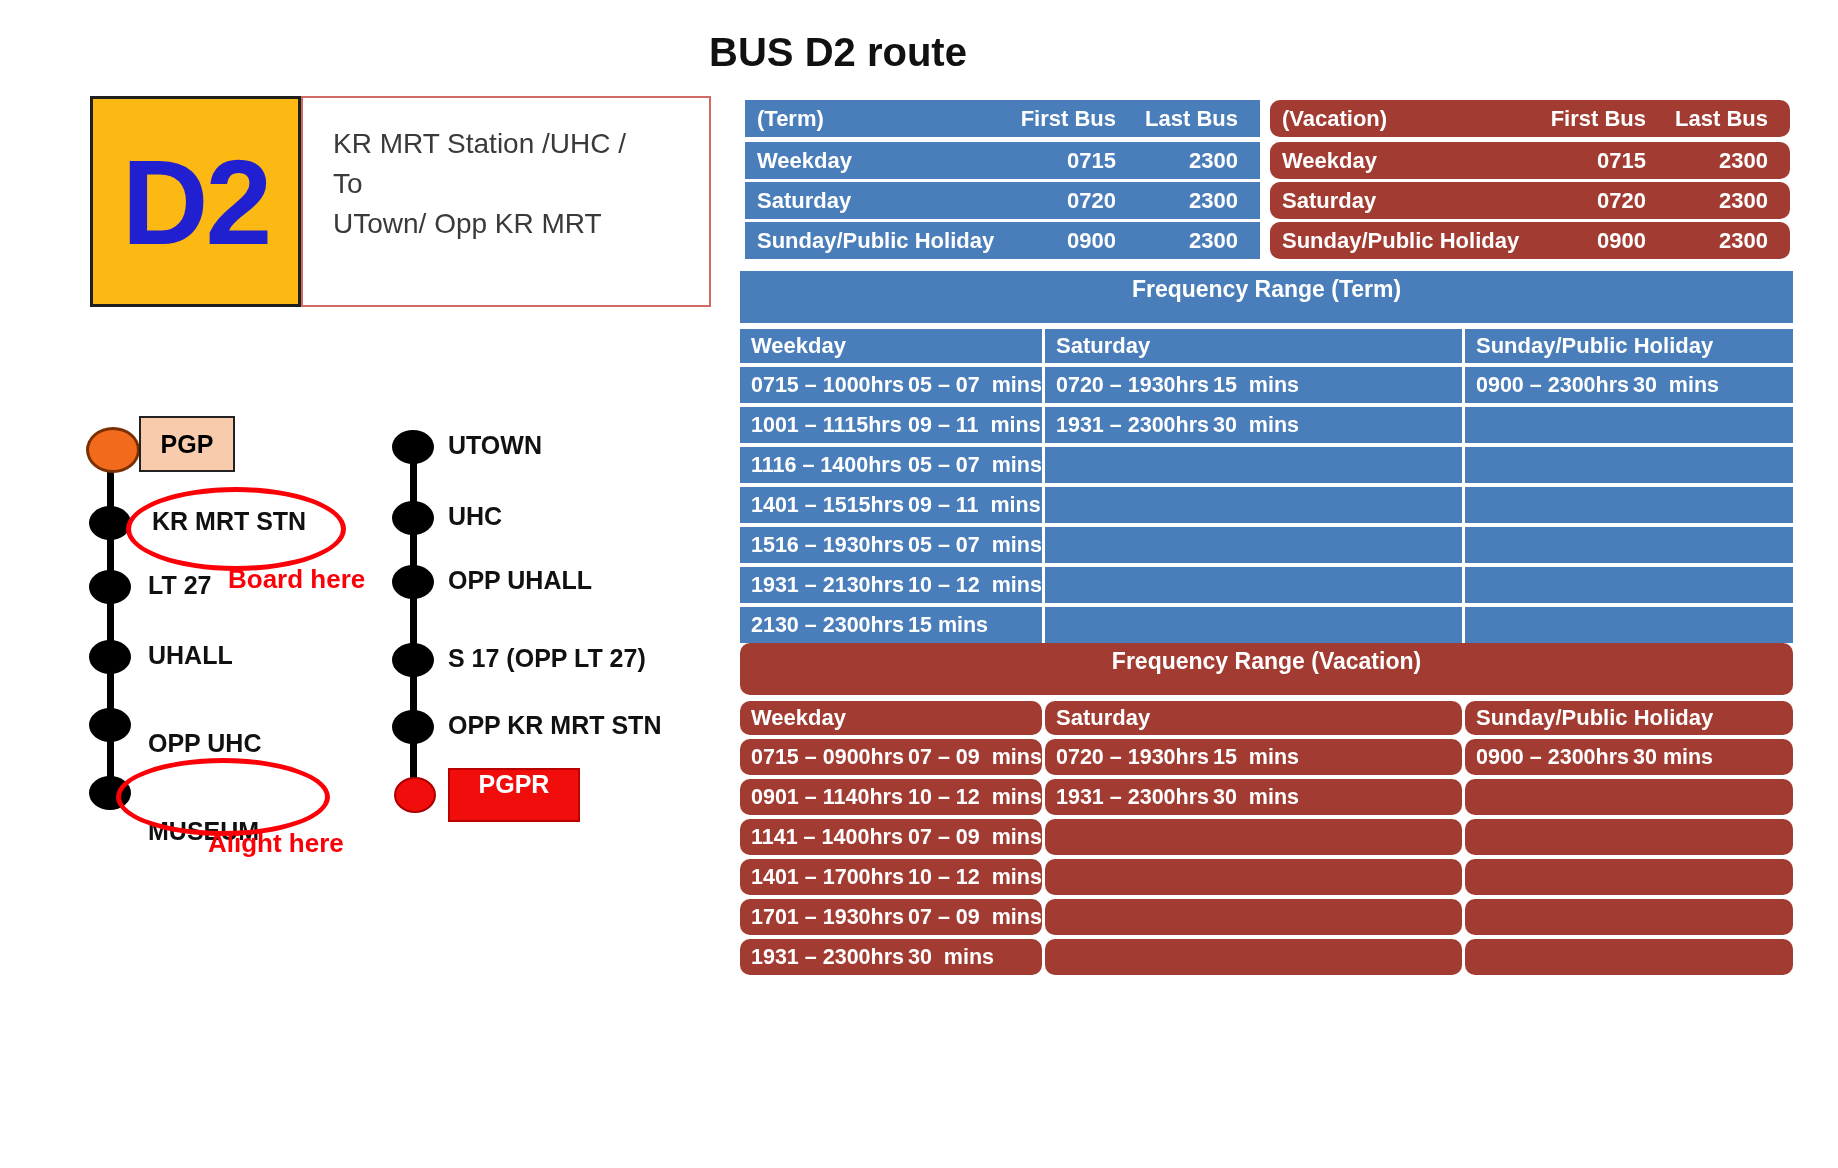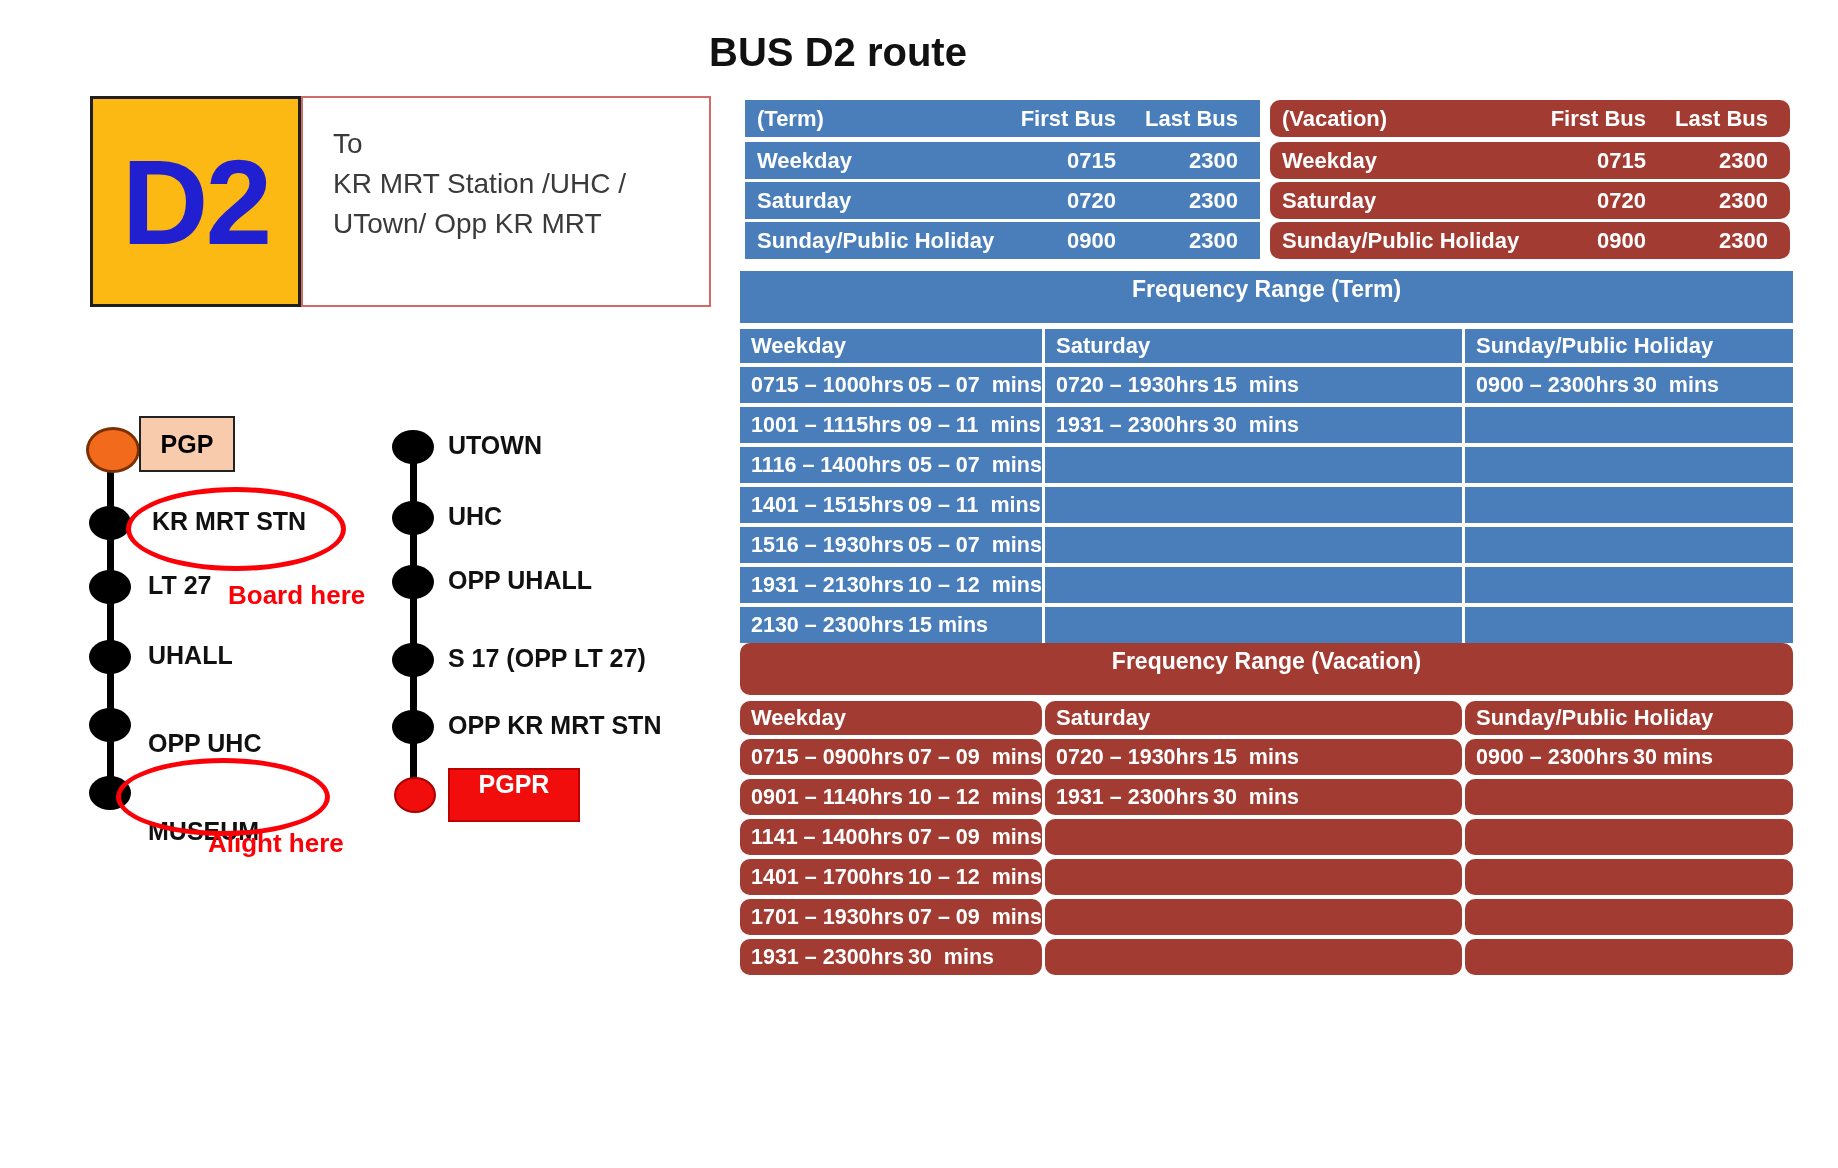--- a/index.html
+++ b/index.html
@@ -59,35 +59,35 @@
 <body>
 
 <div id="canvas">
 
   <div class="abs page-title">BUS D2 route</div>
 
   <div class="abs logo-yellow">
     <span class="logo-code">D2</span>
   </div>
   <div class="abs logo-dest">
+    <div>KR MRT Station /UHC /</div>
     <div>To</div>
-    <div>KR MRT Station /UHC /</div>
     <div>UTown/ Opp KR MRT</div>
   </div>
 
   <div class="abs rline" style="left:107px;top:447px;height:346px;"></div>
   <div class="abs" style="left:86px;top:427px;width:48px;height:40px;background:var(--origin-orange,#f26a1b);border:3px solid #7a3000;border-radius:50%;"></div>
   <div class="abs pgp-box">
     <span>PGP</span>
   </div>
 
   <div class="abs stop-dot" style="left:89px;top:506px;"></div>
   <div class="abs stop-label" style="left:152px;top:507px;">KR MRT STN</div>
   <div class="abs annot-ellipse" style="left:126px;top:487px;width:210px;height:74px;"></div>
-  <div class="abs annot-text" style="left:228px;top:580px;">Board here</div>
+  <div class="abs annot-text" style="left:228px;top:564px;">Board here</div>
 
   <div class="abs stop-dot" style="left:89px;top:570px;"></div>
   <div class="abs stop-label" style="left:148px;top:571px;">LT 27</div>
 
   <div class="abs stop-dot" style="left:89px;top:640px;"></div>
   <div class="abs stop-label" style="left:148px;top:641px;">UHALL</div>
 
   <div class="abs stop-dot" style="left:89px;top:708px;"></div>
   <div class="abs stop-label" style="left:148px;top:709px;margin-top:20px;">OPP UHC</div>
 

